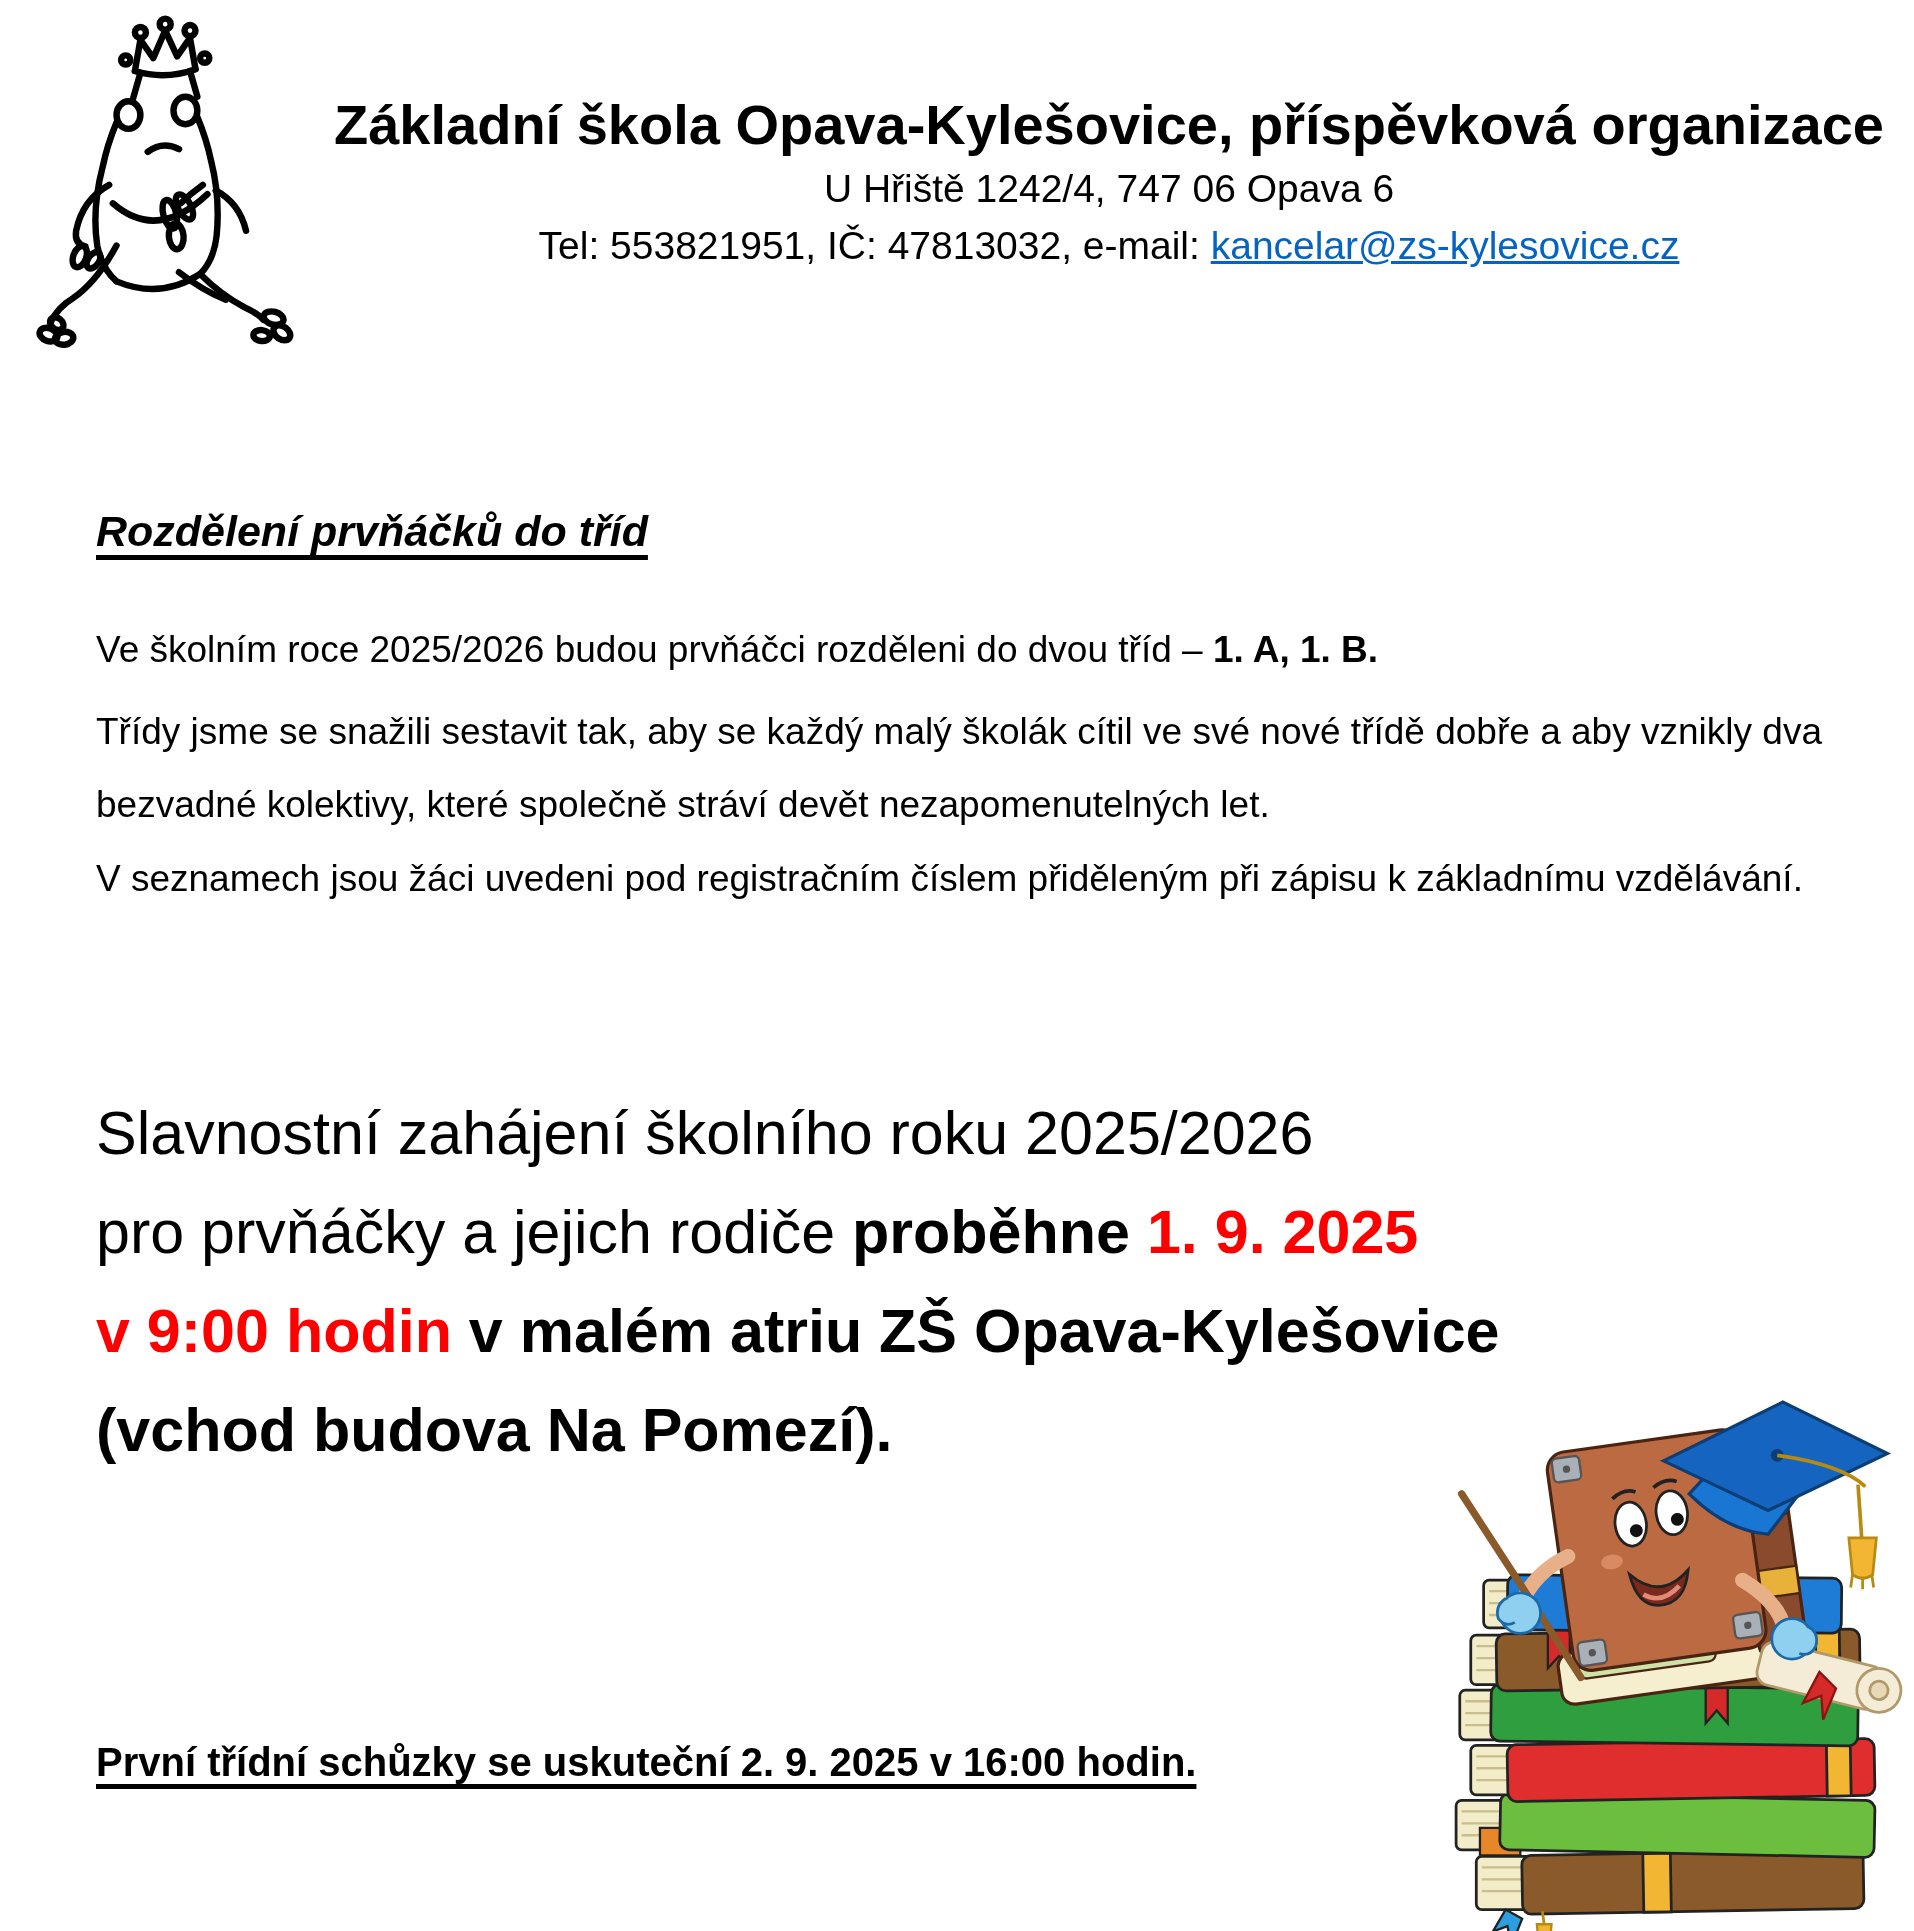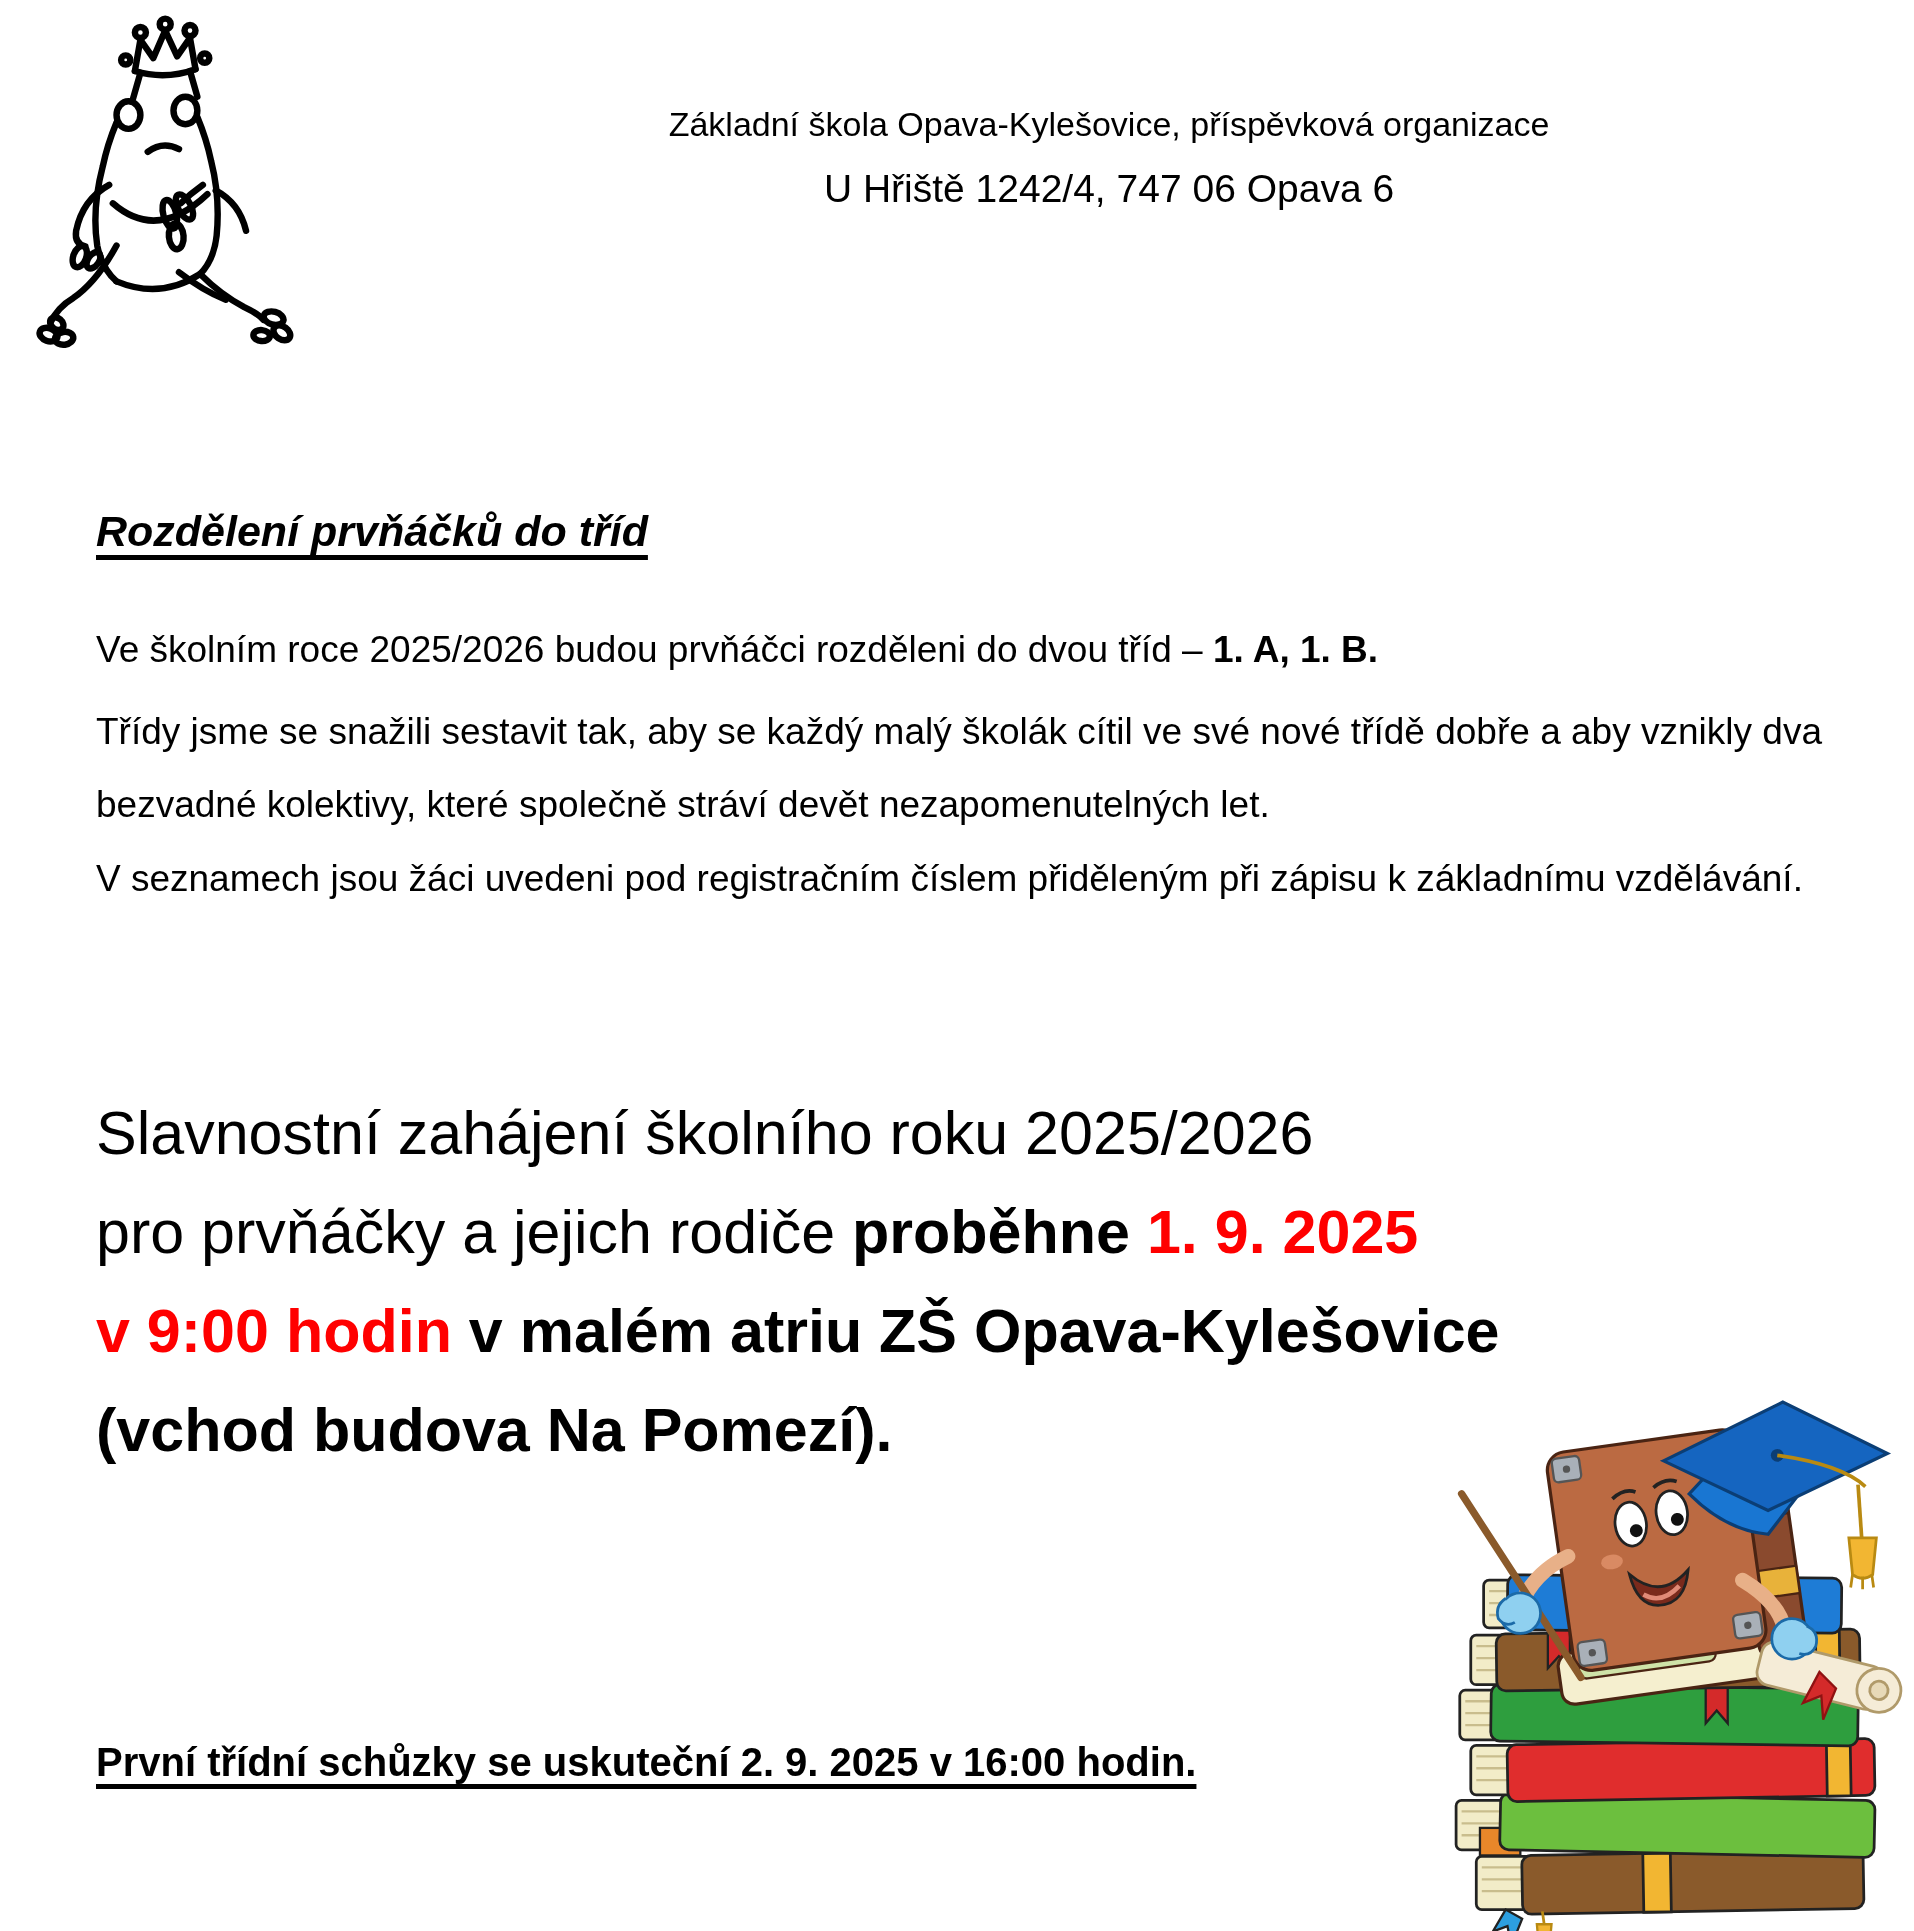--- a/index.html
+++ b/index.html
@@ -10,21 +10,21 @@
     font-family:"Liberation Sans",sans-serif;
     color:#000;
     overflow:hidden;
   }
   
   .logo{position:absolute;left:32px;top:13.8px;width:271px;height:340px;}
   .header-text{
     position:absolute;left:303px;right:0;top:96px;
     text-align:center;
   }
-  .school-name{font-size:34px;font-weight:normal;line-height:57px;margin:0 0 7.3px 0;}
+  .school-name{font-size:56px;font-weight:bold;line-height:57px;margin:0 0 7.3px 0;}
   .addr{font-size:39px;line-height:57px;margin:0;}
   .contact{font-size:39px;line-height:57px;margin:0;}
   .contact a{color:var(--link,#0563c1);text-decoration:underline;cursor:pointer;}
   
   .section-heading{
     position:absolute;left:96px;top:507px;width:1726px;
     font-size:43px;font-weight:bold;font-style:italic;
     text-decoration:underline;text-underline-offset:9.2px;text-decoration-thickness:4.6px;
     margin:0;
   }
@@ -99,20 +99,21 @@
     <path d="M183 283 Q206 306 231 319 Q246 326 252 333"></path>
     <path d="M160 281 Q186 301 211 311"></path>
     <ellipse cx="263" cy="331" rx="11" ry="7" transform="rotate(15 263 331)"></ellipse>
     <ellipse cx="272" cy="347" rx="10" ry="7" transform="rotate(35 272 347)"></ellipse>
     <ellipse cx="250" cy="350" rx="9" ry="6" transform="rotate(5 250 350)"></ellipse>
   </svg>
 
   <div class="header-text">
     <p class="school-name">Základní škola Opava-Kylešovice, příspěvková organizace</p>
     <p class="addr">U Hřiště 1242/4, 747 06 Opava 6</p>
+    <p class="contact"><span>Tel: 553821951, IČ: 47813032, e-mail: </span><a>kancelar@zs-kylesovice.cz</a></p>
   </div>
 
   <h2 class="section-heading">Rozdělení prvňáčků do tříd</h2>
 
   <p class="para p1"><span>Ve školním roce 2025/2026 budou prvňáčci rozděleni do dvou tříd – </span><b>1. A, 1. B.</b></p>
 
   <p class="para p2">Třídy jsme se snažili sestavit tak, aby se každý malý školák cítil ve své nové třídě dobře a aby vznikly dva bezvadné kolektivy, které společně stráví devět nezapomenutelných let.</p>
 
   <p class="para p3">V seznamech jsou žáci uvedeni pod registračním číslem přiděleným při zápisu k základnímu vzdělávání.</p>
 

